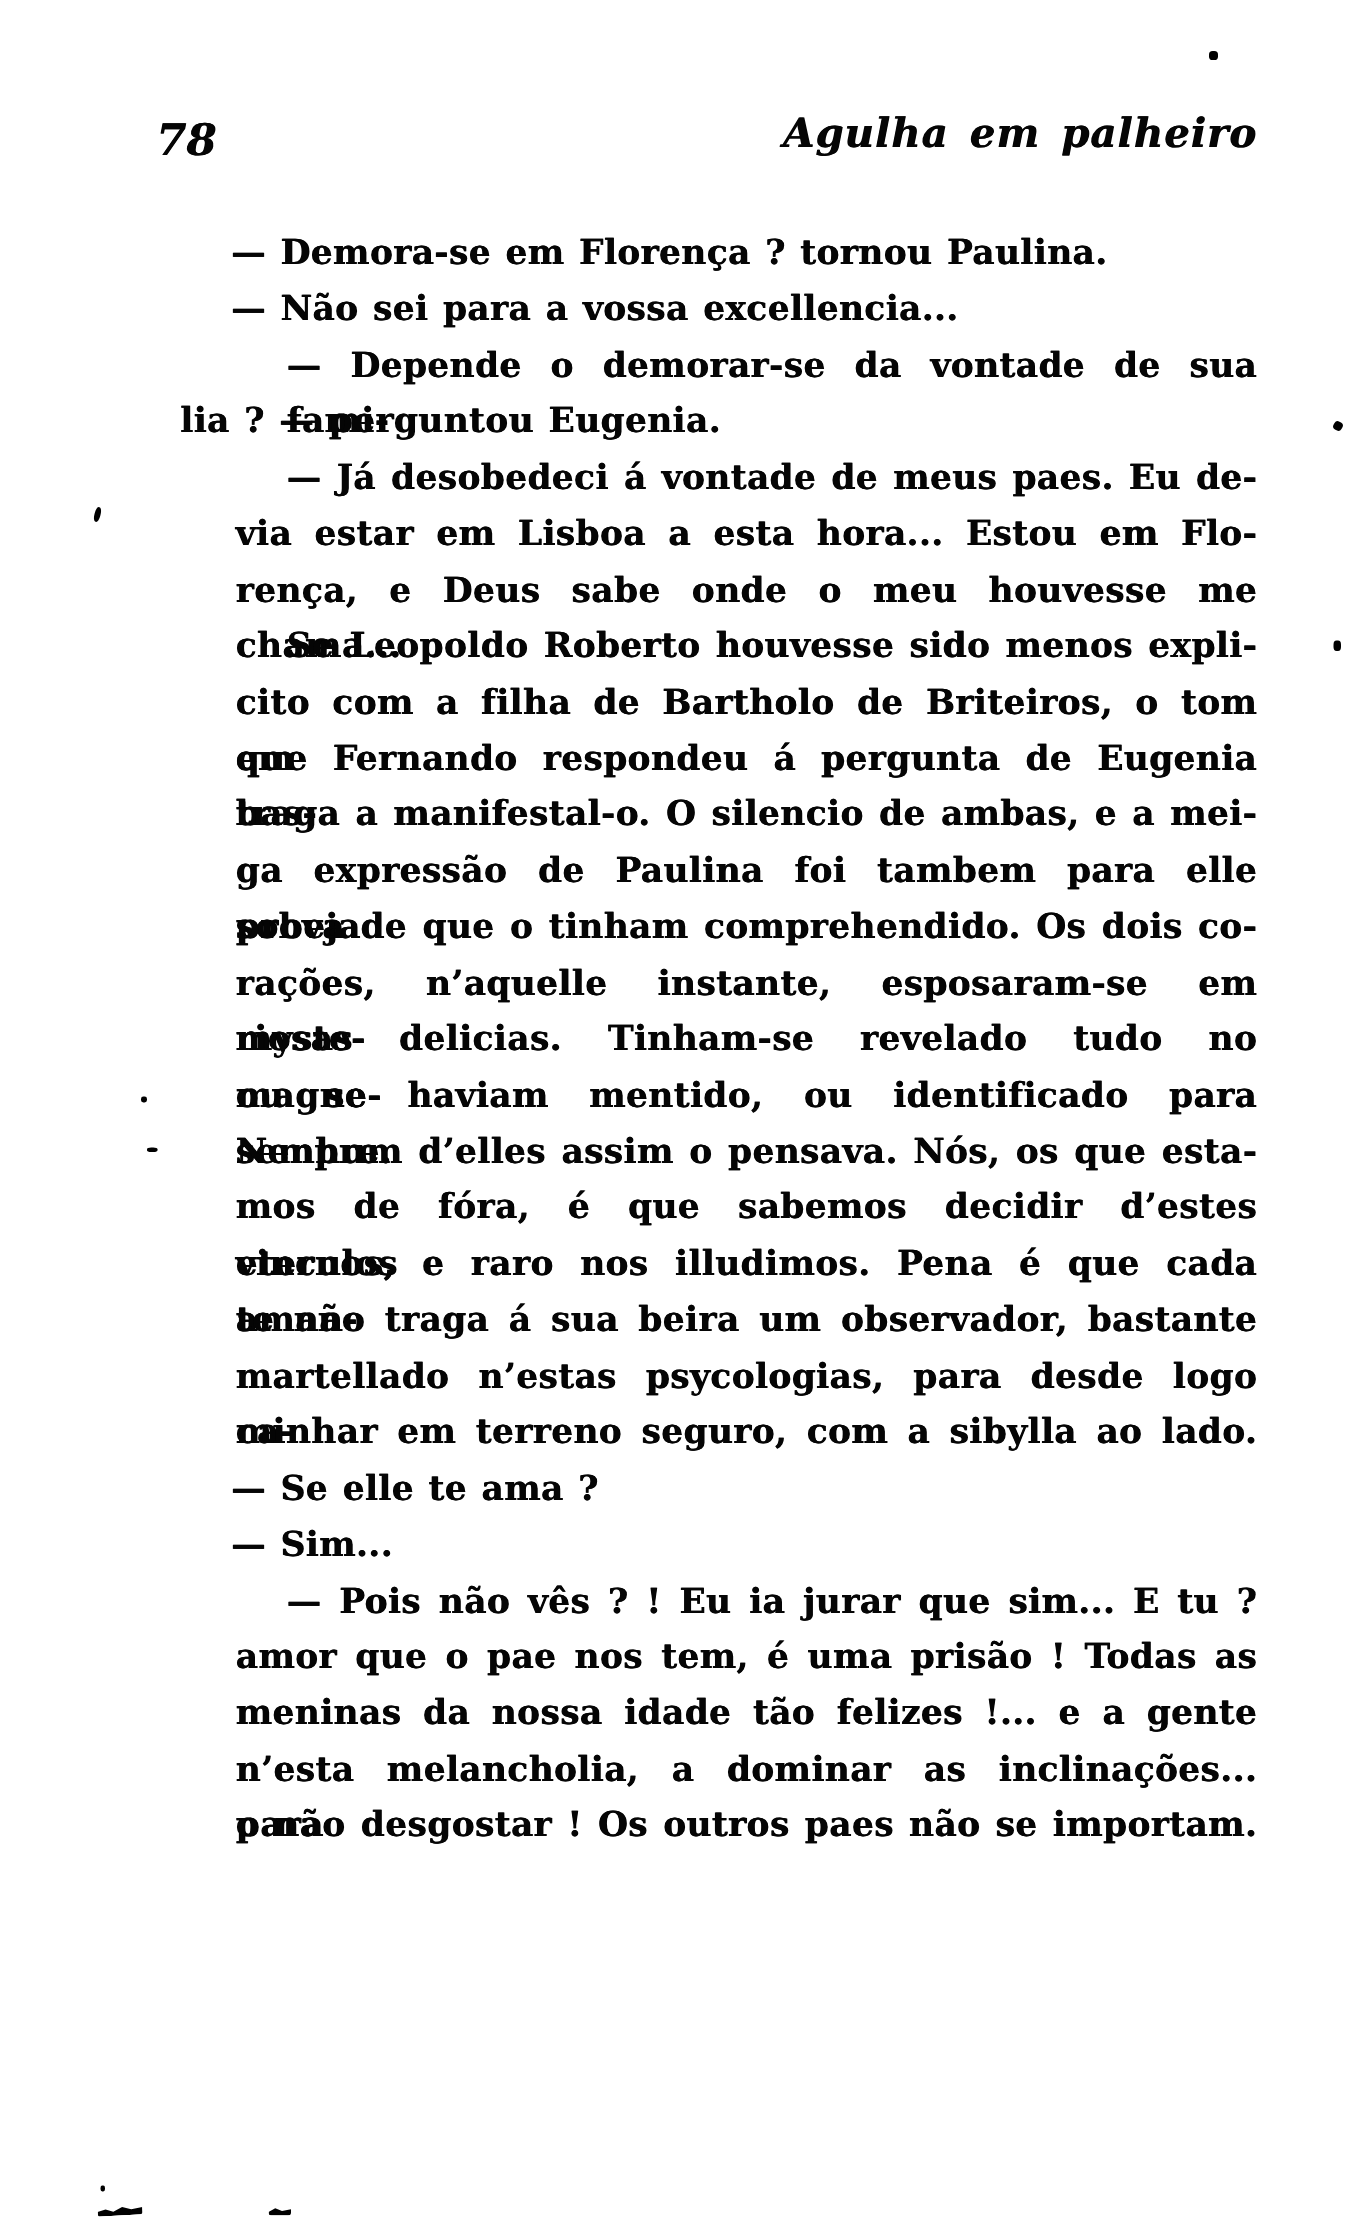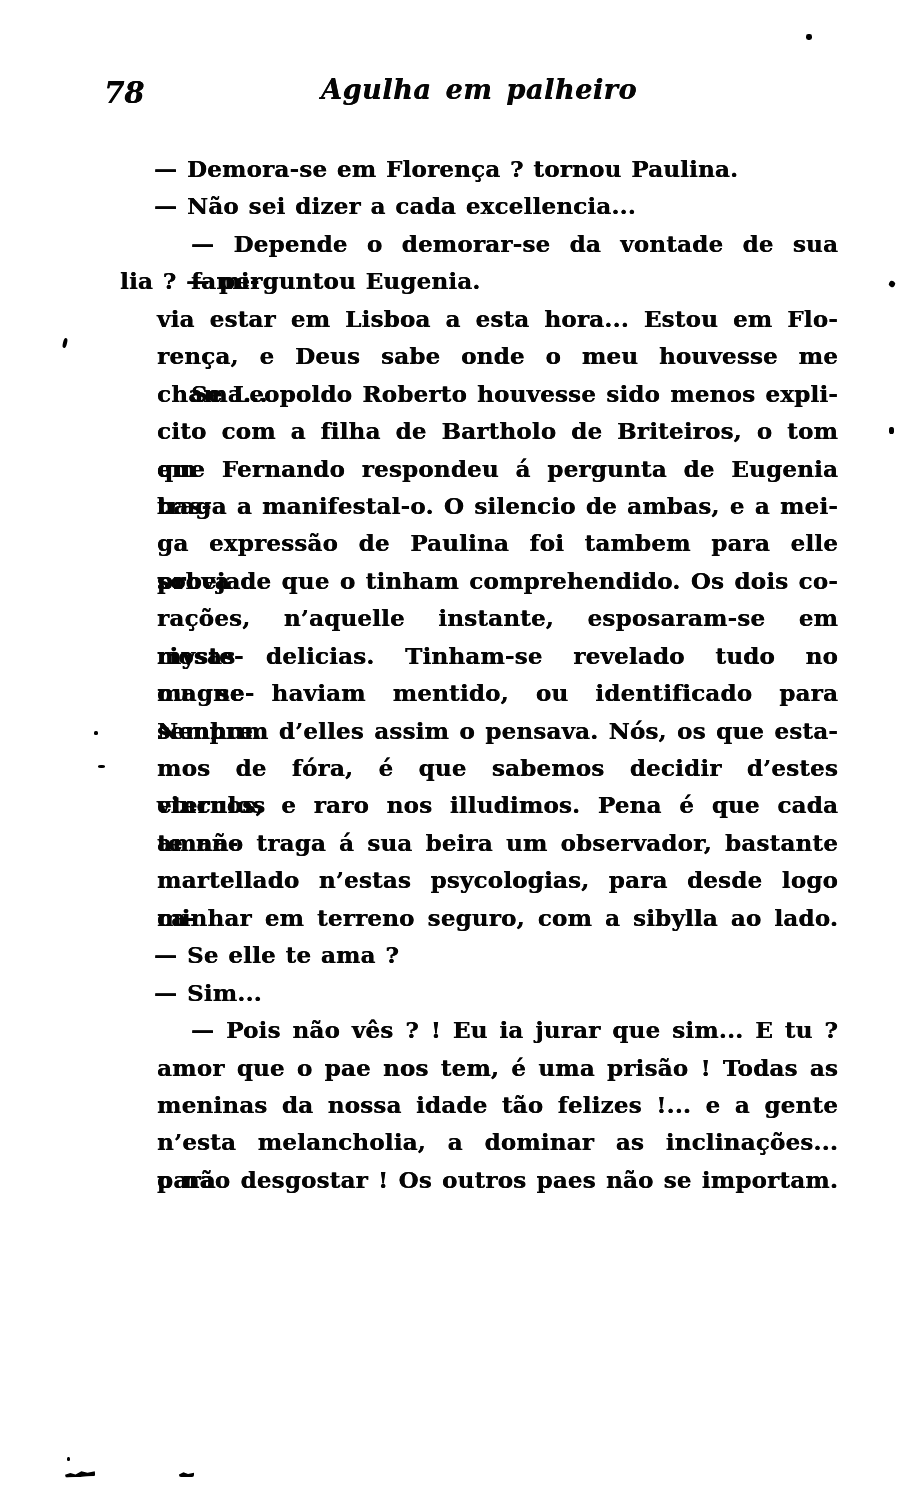--- a/index.html
+++ b/index.html
@@ -13,21 +13,21 @@
   }
   .page { position: absolute; inset: 0; background: #fff; }
 
   .pagenum {
     position: absolute; left: 104px; top: 76px;
     font-size: 29px; font-style: italic; font-weight: bold;
     text-shadow: 0.4px 0 0 currentColor;
   }
   .running-header {
     position: absolute; left: 120px; top: 74px; width: 718px;
-    text-align: center;
+    text-align: right;
     font-size: 27px; font-style: italic; font-weight: bold;
     letter-spacing: 0.6px; word-spacing: 4px;
     text-shadow: 0.4px 0 0 currentColor;
   }
 
   .textblock {
     position: absolute; left: 120px; top: 150px; width: 718px;
     font-size: 23px; font-weight: bold;
     letter-spacing: 0.2px; word-spacing: 1.5px;
     text-shadow: 0.35px 0 0 currentColor;
@@ -55,23 +55,24 @@
 </head>
 <body>
 
 <div class="page">
 
   <div class="pagenum">78</div>
   <div class="running-header">Agulha em palheiro</div>
 
   <div class="textblock">
     <div class="line ind">— Demora-se em Florença ? tornou Paulina.</div>
-    <div class="line ind">— Não sei dizer a cada excellencia...</div>
+    <div class="line ind">— Não sei para a vossa excellencia...</div>
     <div class="line ind j">— Depende o demorar-se da vontade de sua fami-</div>
     <div class="line">lia ? — perguntou Eugenia.</div>
+    <div class="line ind j">— Já desobedeci á vontade de meus paes. Eu de-</div>
     <div class="line j">via estar em Lisboa a esta hora... Estou em Flo-</div>
     <div class="line j">rença, e Deus sabe onde o meu houvesse me chama...</div>
     <div class="line ind j">Se Leopoldo Roberto houvesse sido menos expli-</div>
     <div class="line j">cito com a filha de Bartholo de Briteiros, o tom em</div>
     <div class="line j">que Fernando respondeu á pergunta de Eugenia bas-</div>
     <div class="line j">traga a manifestal-o. O silencio de ambas, e a mei-</div>
     <div class="line j">ga expressão de Paulina foi tambem para elle sobeja</div>
     <div class="line j">prova de que o tinham comprehendido. Os dois co-</div>
     <div class="line j">rações, n’aquelle instante, esposaram-se em myste-</div>
     <div class="line j">riosas delicias. Tinham-se revelado tudo no magne-</div>

